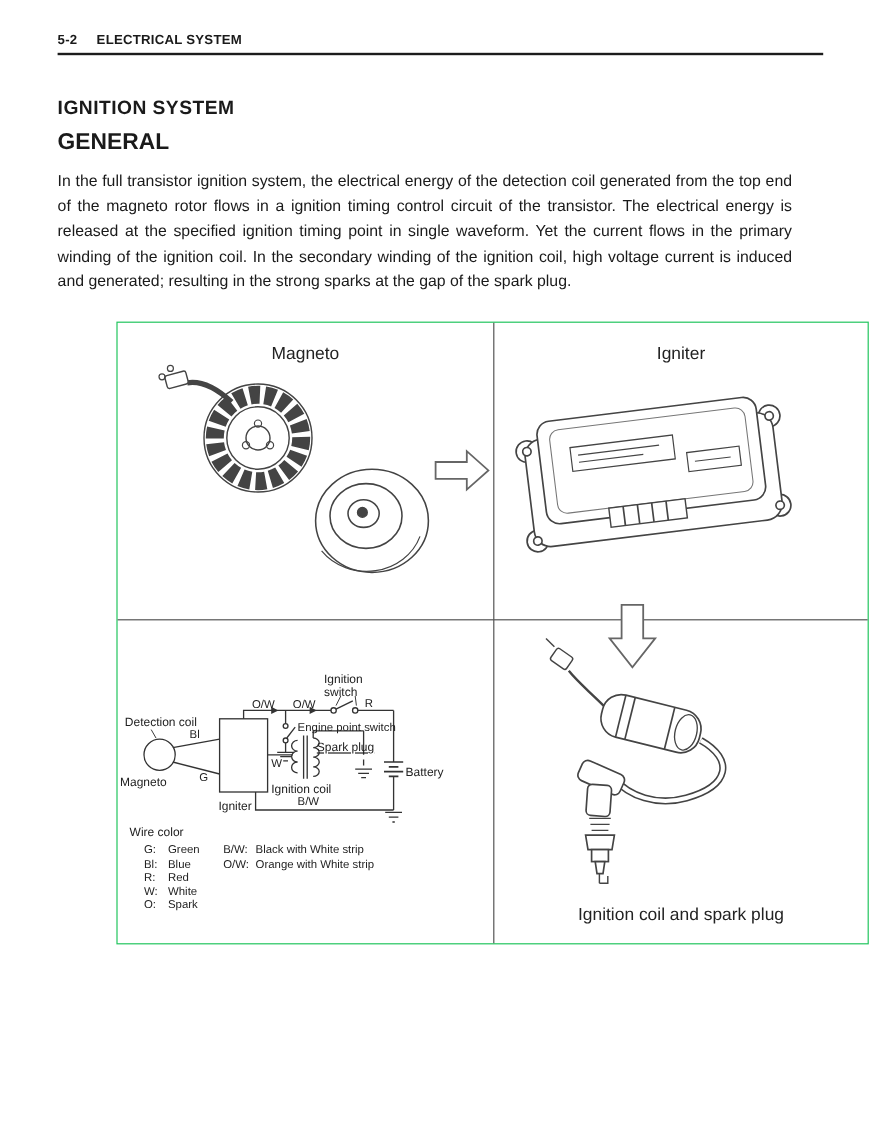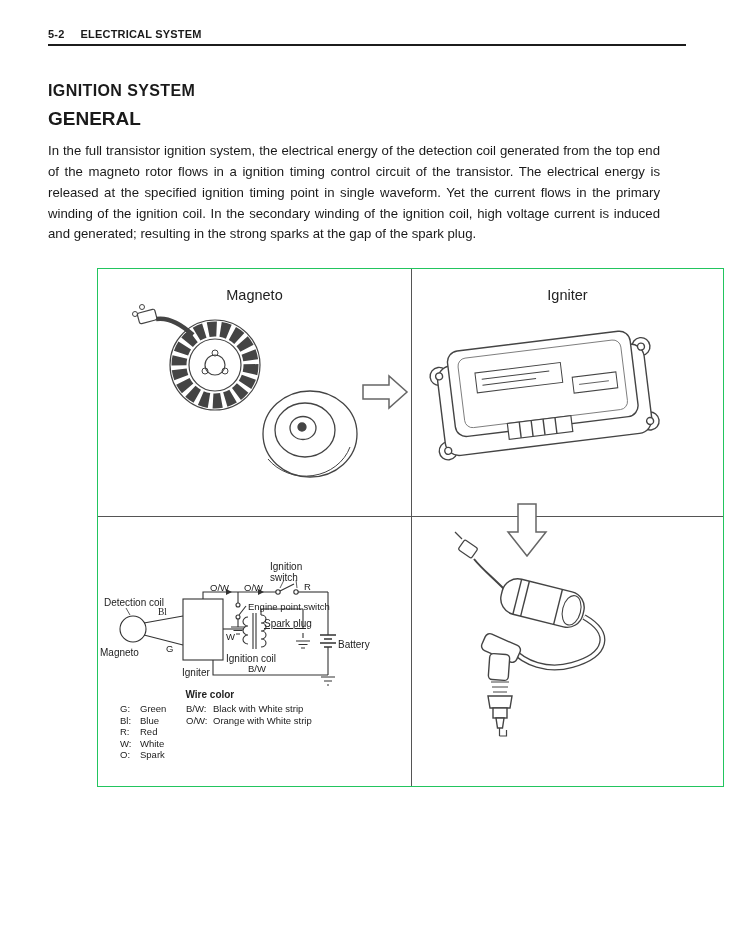--- a/index.html
+++ b/index.html
@@ -23,21 +23,21 @@
   .cell-br{left:314px;top:248px;width:311px;height:269px;}
   .cell-title{position:absolute;top:18px;left:0;width:100%;text-align:center;font-size:14.5px;color:#222;}
   .cell svg.fill{position:absolute;left:0;top:0;}
   .caption{position:absolute;top:238px;left:0;width:100%;text-align:center;font-size:14.5px;color:#222;}
   
   .clab{position:absolute;font-size:10px;color:#222;white-space:nowrap;line-height:11px;}
   .clab-sm{font-size:9.5px;}
   .clab-wrap{white-space:normal;}
   
   .legend{position:absolute;left:8px;top:172px;font-size:9.5px;color:#222;}
-  .legend-title{font-weight:bold;font-size:10px;margin:0 0 3px 2px;text-align:center;}
+  .legend-title{font-weight:normal;font-size:10px;margin:0 0 3px 2px;}
   .legend-row{line-height:11.6px;white-space:nowrap;}
   .lg-code{display:inline-block;width:20px;margin-left:14px;}
   .lg-name{display:inline-block;width:46px;}
   .lg-code2{display:inline-block;width:27px;}
   .arrow-svg{position:absolute;z-index:3;}
 </style>
 </head>
 <body>
 
 <div class="abs hdr">
@@ -142,21 +142,21 @@
         <path d="M223,160 H237 M226,164 H234 M229,168 H231"></path>
         <path d="M28,91 L32,98" stroke-width="0.8"></path>
       </g>
     </svg>
     <div class="clab clab-wrap" style="left:172px;top:44px;width:54px;">Ignition switch</div>
     <div class="clab clab-sm" style="left:112px;top:65px;">O/W</div>
     <div class="clab clab-sm" style="left:146px;top:65px;">O/W</div>
     <div class="clab clab-sm" style="left:206px;top:64px;">R</div>
     <div class="clab clab-sm" style="left:150px;top:84px;">Engine point switch</div>
     <div class="clab" style="left:6px;top:80px;">Detection coil</div>
-    <div class="clab clab-sm" style="left:60px;top:90px;font-family:Liberation Serif, serif;">Bl</div>
+    <div class="clab clab-sm" style="left:60px;top:90px;">Bl</div>
     <div class="clab clab-sm" style="left:68px;top:126px;">G</div>
     <div class="clab" style="left:2px;top:130px;">Magneto</div>
     <div class="clab clab-sm" style="left:128px;top:114px;">W</div>
     <div class="clab" style="left:166px;top:101px;text-decoration:underline;">Spark plug</div>
     <div class="clab" style="left:128px;top:136px;">Ignition coil</div>
     <div class="clab" style="left:240px;top:122px;">Battery</div>
     <div class="clab" style="left:84px;top:150px;">Igniter</div>
     <div class="clab clab-sm" style="left:150px;top:146px;">B/W</div>
 
     <div class="legend">
@@ -196,20 +196,21 @@
         <path d="M172,100 C200,116 196,138 160,148 C135,155 112,146 100,132" stroke="#fff" stroke-width="3.4"></path>
         <rect x="70" y="122" width="38" height="18" rx="5" transform="rotate(24 89 131)" fill="#fff"></rect>
         <rect x="77" y="137" width="20" height="26" rx="4" transform="rotate(4 87 150)" fill="#fff"></rect>
         <path d="M79,165 h18 M80,170 h16 M81,175 h14" stroke-width="1"></path>
         <path d="M76,179 h24 l-2,12 h-20 z" fill="#fff"></path>
         <rect x="81" y="191" width="14" height="10" fill="#fff"></rect>
         <path d="M84,201 h8 l-1.5,10 h-5 z" fill="#fff"></path>
         <path d="M87.5,211 v8 M87.5,219 h7 v-6" stroke-width="1.2"></path>
       </g>
     </svg>
+    <div class="caption">Ignition coil and spark plug</div>
   </div>
 
   <svg class="arrow-svg" style="left:263px;top:104px;" width="48" height="38" viewBox="0 0 48 38">
     <polygon points="2,12 28,12 28,3 46,19 28,35 28,26 2,26" fill="#fff" stroke="#666" stroke-width="1.5"></polygon>
   </svg>
   <svg class="arrow-svg" style="left:408px;top:233px;" width="42" height="56" viewBox="0 0 42 56">
     <polygon points="12,2 30,2 30,30 40,30 21,54 2,30 12,30" fill="#fff" stroke="#666" stroke-width="1.5"></polygon>
   </svg>
 </div>
 

